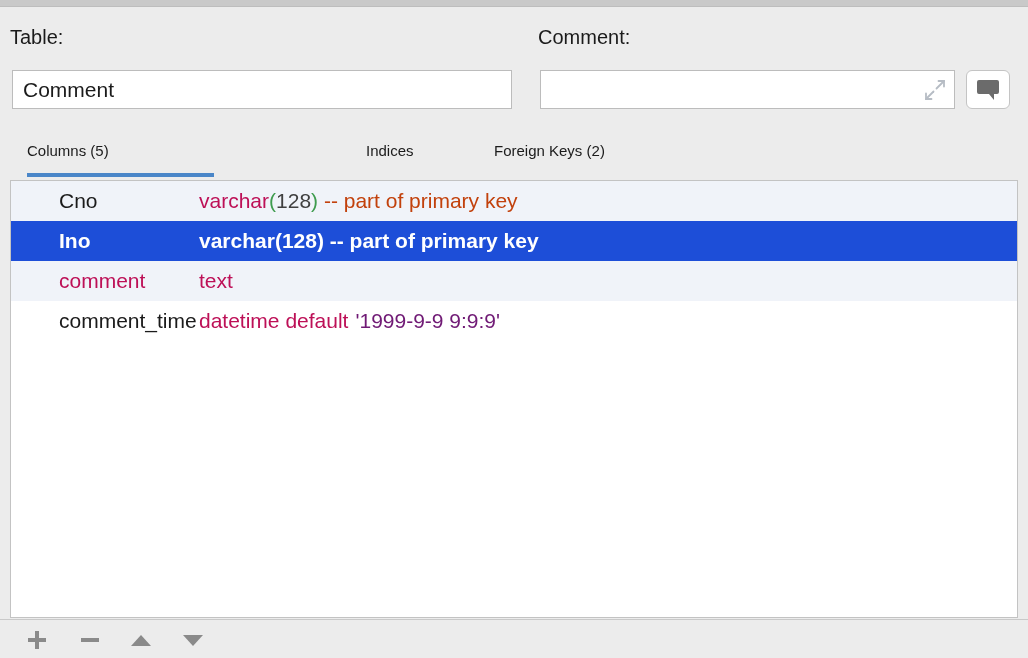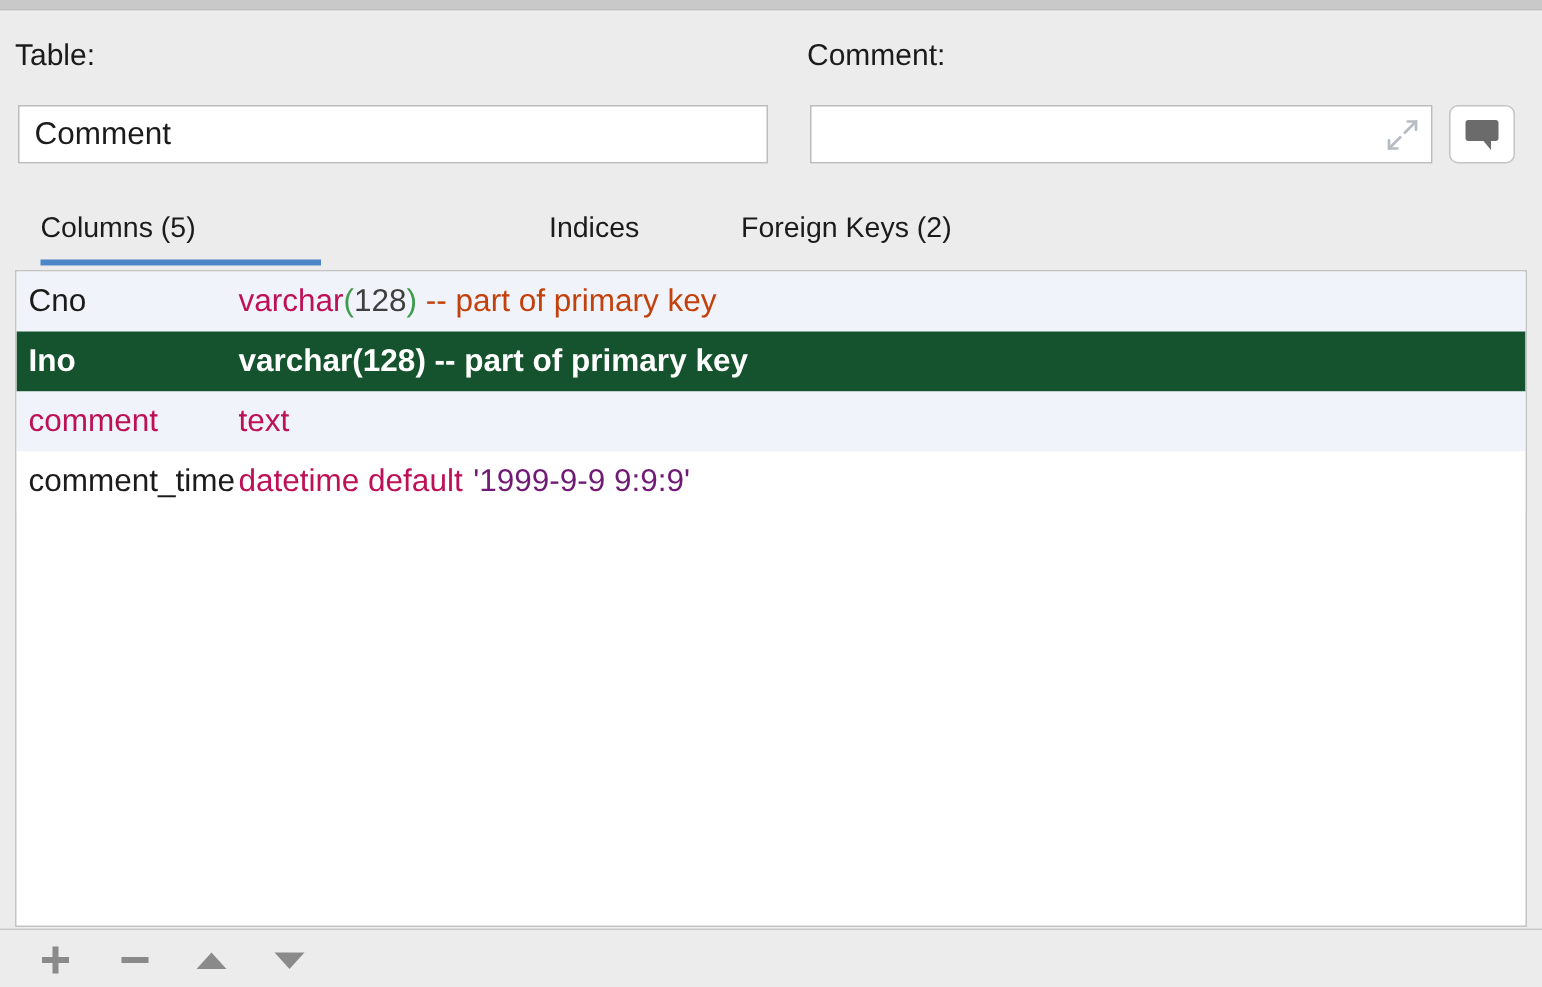--- a/index.html
+++ b/index.html
@@ -96,21 +96,21 @@
     position: absolute;
     top: 132px; left: 0;
     width: 1028px;
     height: 45px;
     background: #ececec;
   }
   .tab {
     position: absolute;
     top: 0;
     height: 45px;
-    font-size: 19px;
+    font-size: 15px;
     color: #1b1b1b;
     white-space: nowrap;
     cursor: pointer;
   }
   .tab .tab-label {
     position: absolute;
     top: 10px;
     left: 0;
     white-space: nowrap;
   }
@@ -146,28 +146,29 @@
     white-space: nowrap;
     font-size: 21px;
     padding-left: 8px;
     box-sizing: border-box;
     overflow: hidden;
     cursor: default;
   }
   .row.odd  { background: #f0f3f9; }
   .row.even { background: #ffffff; }
   .row.selected {
-    background: #14532d;
+    background: #1d4ed8;
     font-weight: bold;
   }
   .row.selected .tok { color: #ffffff !important; }
 
   .col-name {
     display: inline-block;
     min-width: 140px;
+    margin-left: 40px;
   }
   .tok-plain   { color: #1b1b1b; }
   .tok-keyword { color: #bd1057; }
   .tok-paren   { color: #3f9c4f; }
   .tok-number  { color: #404040; }
   .tok-comment { color: #c2410c; }
   .tok-string  { color: #701a75; }
 
   
   .toolbar {

